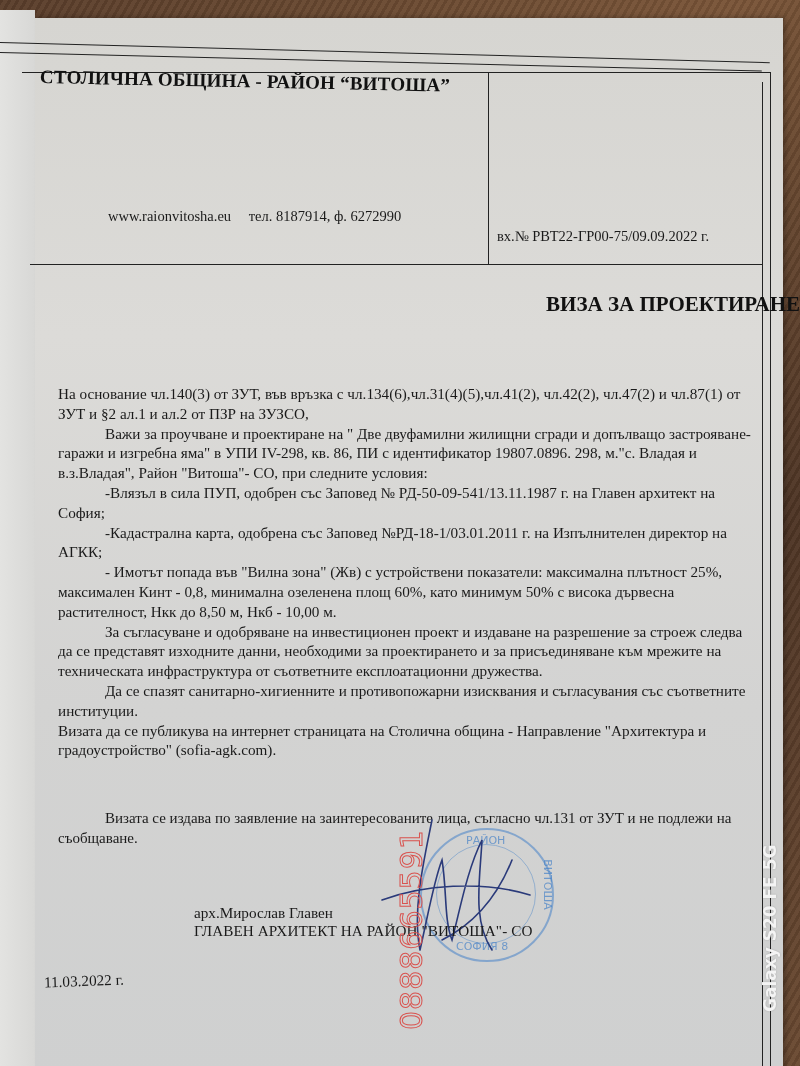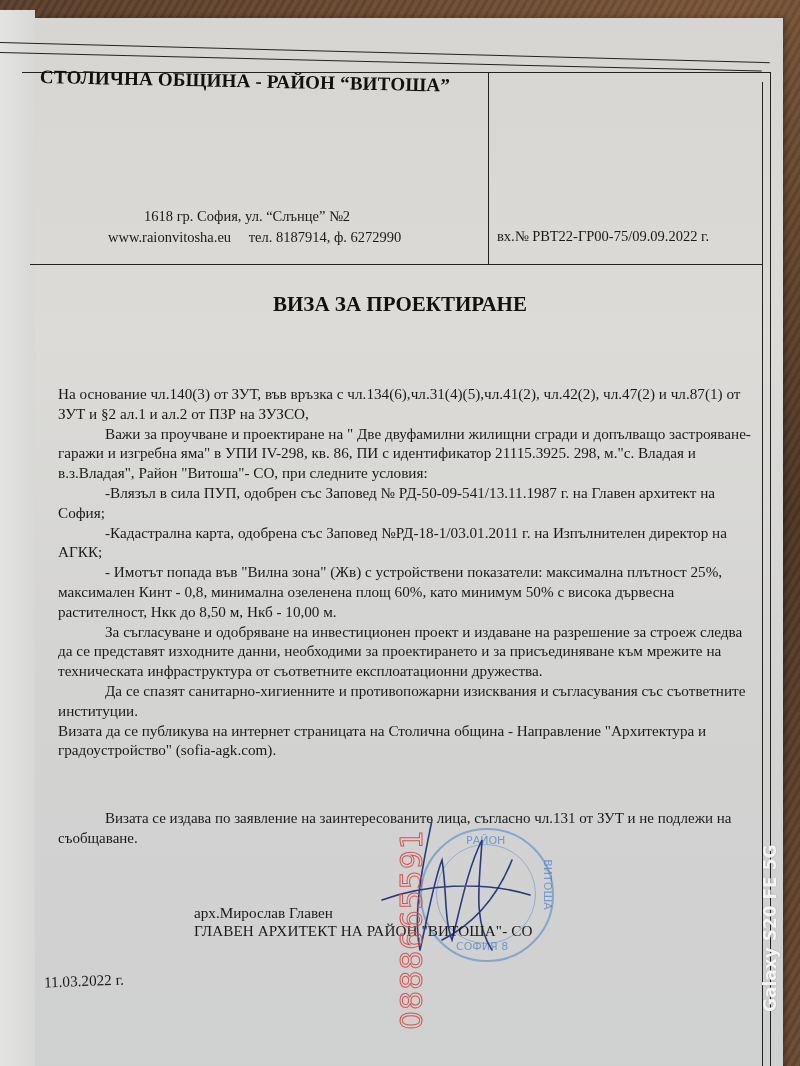--- a/index.html
+++ b/index.html
@@ -47,21 +47,21 @@
     }
     .address-block {
       position: absolute; left: 108px; top: 206px; font-size: 14.5px; color: #1a1a1a; line-height: 21px;
     }
     .address-line-1 { padding-left: 36px; }
     .address-line-2 span { margin-right: 14px; }
     .incoming-ref {
       position: absolute; left: 497px; top: 228px; font-size: 14.5px; color: #1a1a1a;
     }
     .doc-title {
-      position: absolute; left: 0; width: 800px; top: 292px; text-align: center;
+      position: absolute; left: 0; width: 800px; top: 292px; text-align: right;
       font-size: 21px; font-weight: bold; color: #111;
     }
     .body-text {
       position: absolute; left: 58px; top: 384px; width: 700px;
       font-size: 15.2px; color: #1a1a1a; line-height: 19.8px;
     }
     .body-text p { margin: 0; }
     .indent { text-indent: 47px; }
     .closing {
       position: absolute; left: 58px; top: 808px; width: 700px;
@@ -111,34 +111,33 @@
 <div class="frame-top-line-1" style="top:42px;"></div>
 <div class="frame-top-line-2" style="top:52px;"></div>
 <div class="frame-outer" style="top:72px;"></div>
 <div class="frame-inner" style="top:82px;"></div>
 <div class="header-box"></div>
 <div class="header-divider"></div>
 
 <div class="org-title">СТОЛИЧНА ОБЩИНА - РАЙОН “ВИТОША”</div>
 
 <div class="address-block">
-  <div class="address-line-1">1618 гр. София, ул. “Слънце” №2</div>
   <div class="address-line-2">
     <span>www.raionvitosha.eu</span>
     <span>тел. 8187914, ф. 6272990</span>
   </div>
 </div>
 
 <div class="incoming-ref">вх.№ РВТ22-ГР00-75/09.09.2022 г.</div>
 
 <div class="doc-title">ВИЗА ЗА ПРОЕКТИРАНЕ</div>
 
 <div class="body-text">
   <p>На основание чл.140(3) от ЗУТ, във връзка с чл.134(6),чл.31(4)(5),чл.41(2), чл.42(2), чл.47(2)  и чл.87(1) от ЗУТ и §2 ал.1 и ал.2 от ПЗР на ЗУЗСО,</p>
-  <p class="indent">Важи за проучване и проектиране на " Две двуфамилни жилищни сгради и допълващо застрояване-гаражи и изгребна яма" в УПИ  IV-298, кв. 86, ПИ с идентификатор 21115.3925. 298, м."с. Владая и в.з.Владая", Район "Витоша"- СО, при следните условия:</p>
+  <p class="indent">Важи за проучване и проектиране на " Две двуфамилни жилищни сгради и допълващо застрояване-гаражи и изгребна яма" в УПИ  IV-298, кв. 86, ПИ с идентификатор 19807.0896. 298, м."с. Владая и в.з.Владая", Район "Витоша"- СО, при следните условия:</p>
   <p class="indent">-Влязъл в сила ПУП, одобрен със Заповед № РД-50-09-541/13.11.1987 г. на Главен архитект на София;</p>
   <p class="indent">-Кадастрална карта, одобрена със Заповед №РД-18-1/03.01.2011 г. на Изпълнителен директор на АГКК;</p>
   <p class="indent">- Имотът попада във "Вилна зона" (Жв)  с устройствени показатели: максимална плътност  25%, максимален Кинт - 0,8, минимална озеленена площ 60%, като минимум 50% с висока дървесна растителност, Нкк до 8,50 м, Нкб - 10,00 м.</p>
   <p class="indent">За съгласуване и одобряване на инвестиционен проект и издаване на разрешение за строеж следва да се представят изходните данни, необходими за проектирането и за присъединяване към мрежите на техническата инфраструктура от съответните експлоатационни дружества.</p>
   <p class="indent">Да се спазят санитарно-хигиенните и противопожарни изисквания и съгласувания със съответните институции.</p>
   <p>Визата да се публикува на интернет страницата на Столична община - Направление "Архитектура и градоустройство" (sofia-agk.com).</p>
 </div>
 
 <div class="closing">
   <p class="indent" style="margin:0;">Визата се издава по заявление на заинтересованите лица, съгласно чл.131 от ЗУТ и не подлежи на съобщаване.</p>

